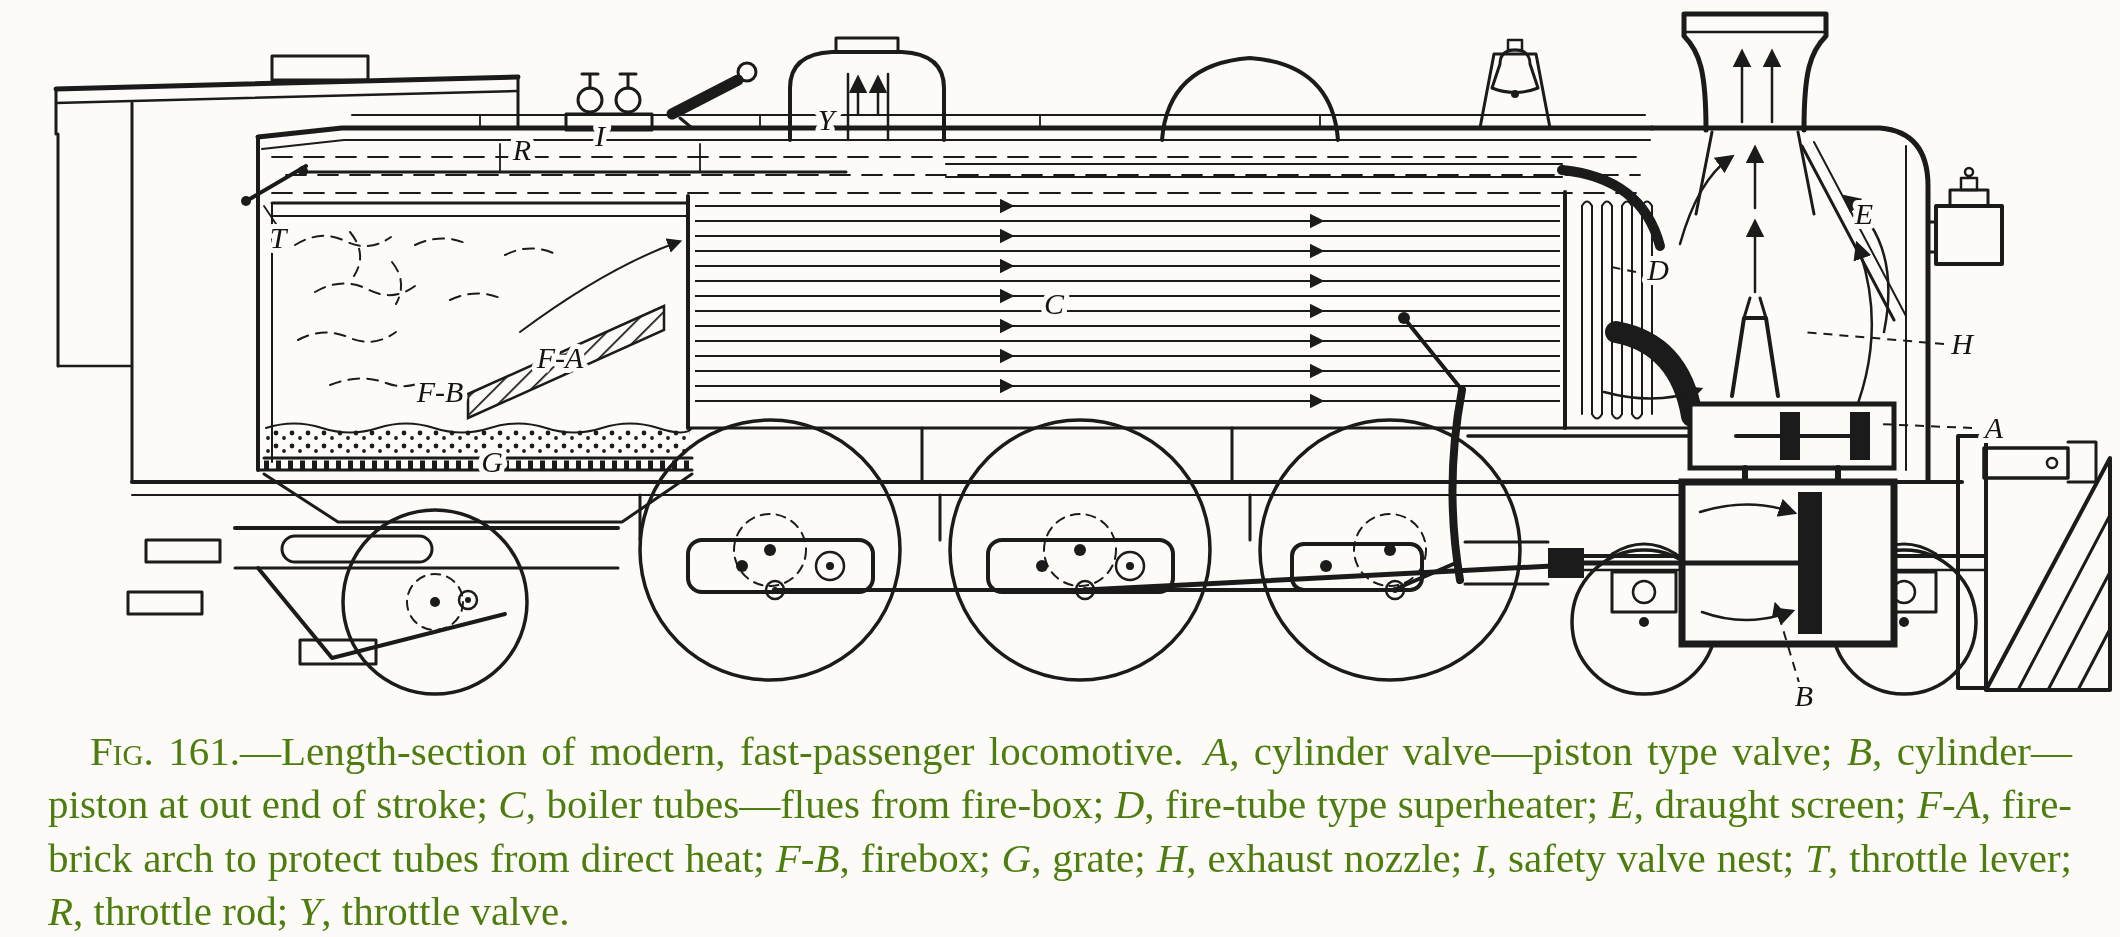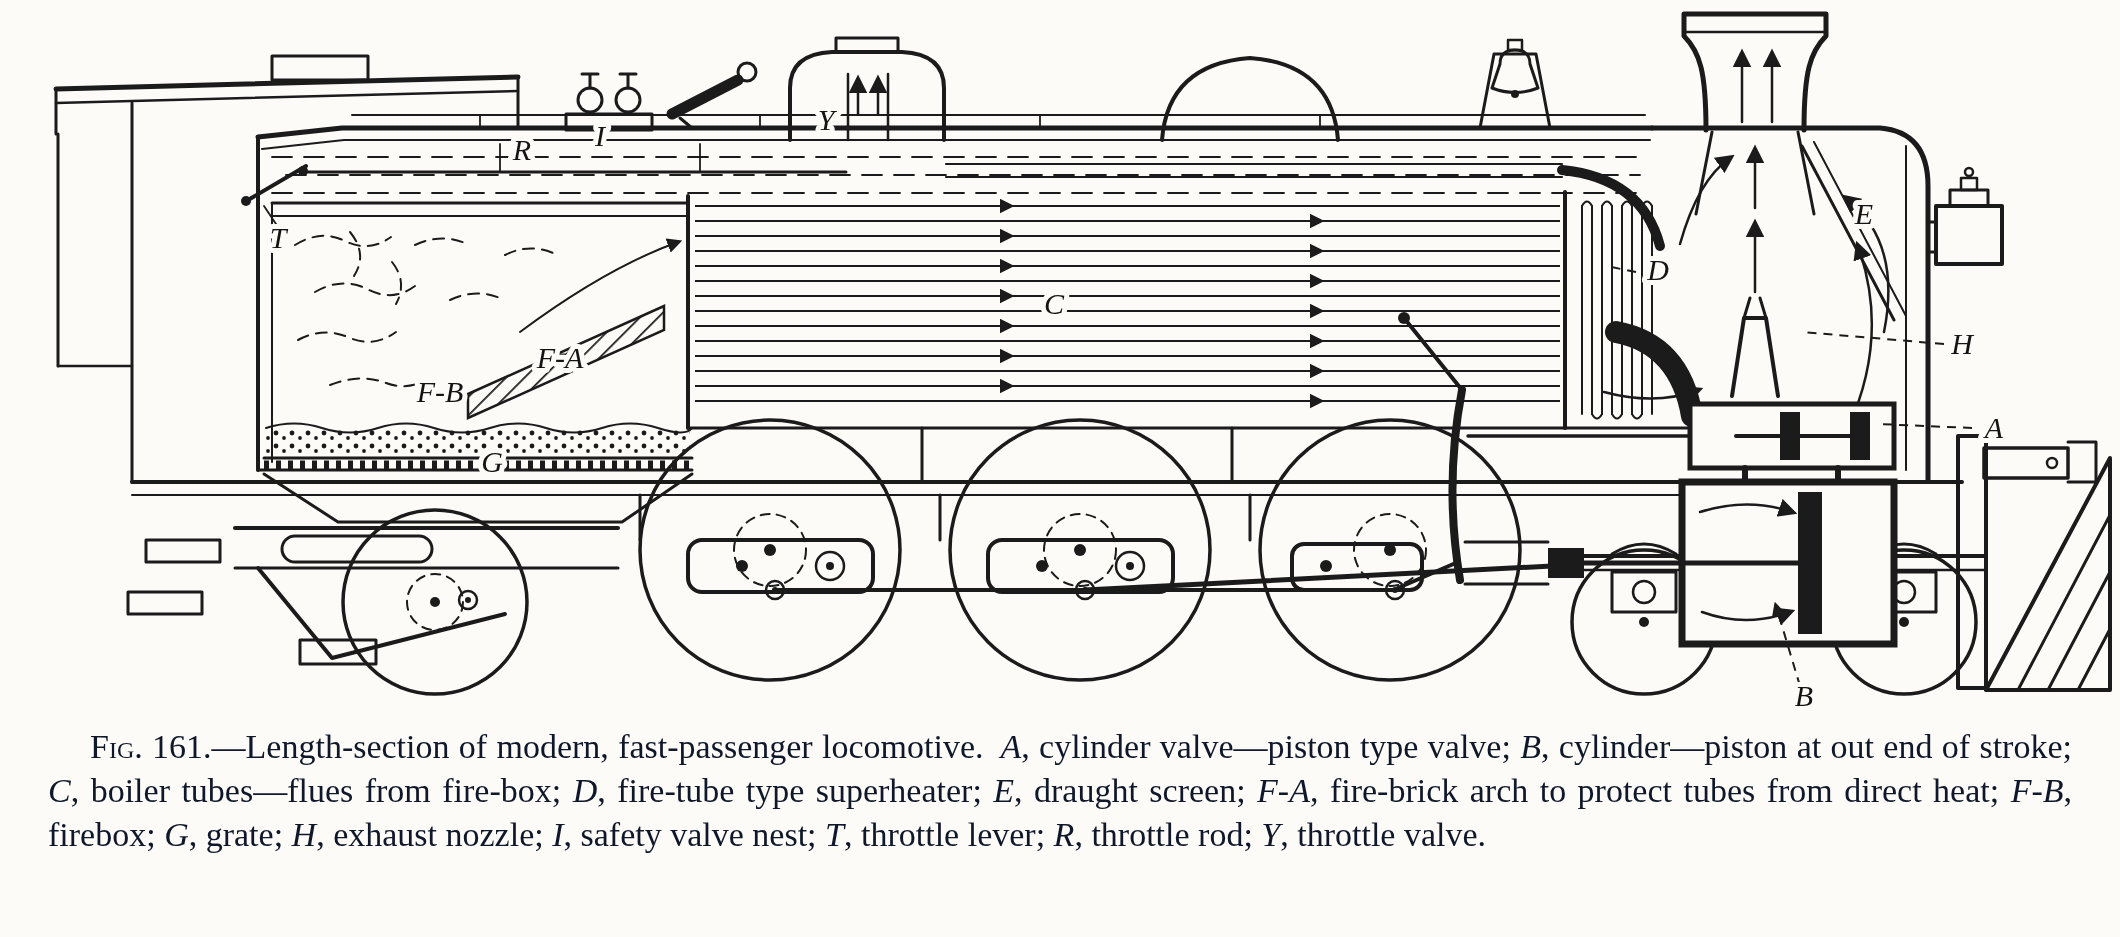--- a/index.html
+++ b/index.html
@@ -27,21 +27,21 @@
   .tube{stroke:#1b1b1b;stroke-width:2;fill:none;}
   .lbl{
     font-family:"Liberation Serif",serif;font-style:italic;font-size:30px;
     fill:#141414;text-anchor:middle;
     paint-order:stroke;stroke:#fcfbf7;stroke-width:10px;stroke-linejoin:round;
   }
 
   
   .caption{
     margin:10px 48px 2px 48px;
-    font-size:34px;line-height:1.3;color:#0f172a;
+    font-size:41px;line-height:1.3;color:#4d7c0f;
     text-align:justify;text-indent:42px;
   }
   .seg-smallcaps{font-variant:small-caps;}
   .seg-italic{font-style:italic;}
   .seg-normal{font-style:normal;}
 </style>
 </head>
 <body>
 
 <div class="figure-wrap">

